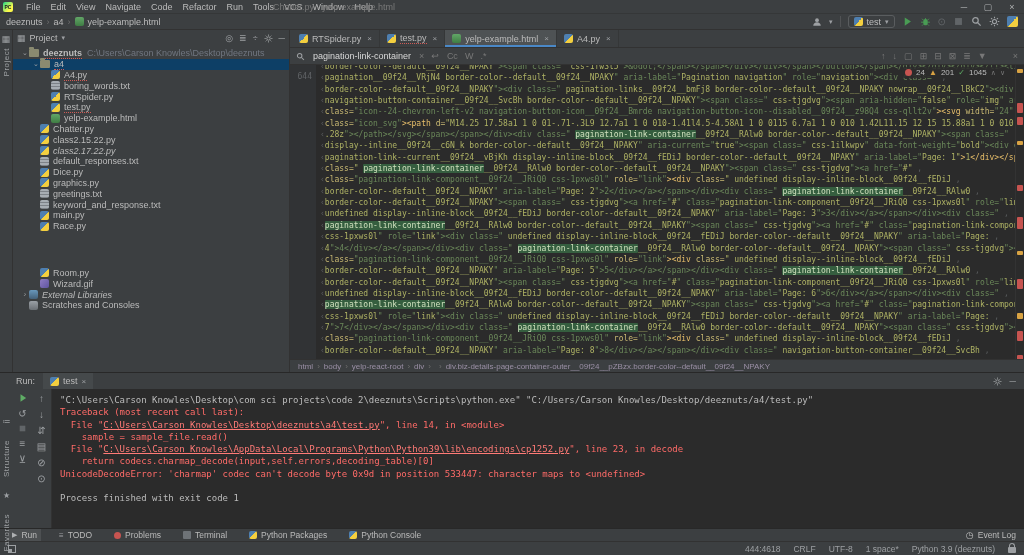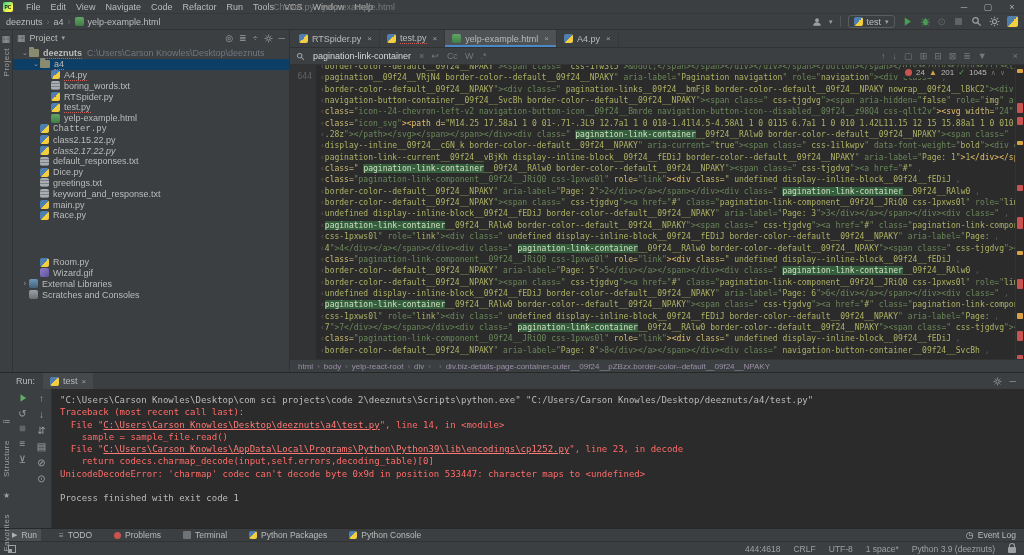--- a/index.html
+++ b/index.html
@@ -269,21 +269,21 @@
           <div class="trow" style="padding-left: 30px;">
             <span class="chev"></span>
             <span class="fi fi-py"></span>
             <span class="lbl err-name">test.py</span>
           </div>
           <div class="trow" style="padding-left: 30px;">
             <span class="chev"></span>
             <span class="fi fi-html"></span>
             <span class="lbl">yelp-example.html</span>
           </div>
-          <div class="trow" style="padding-left: 19px; font-family: Liberation Mono, monospace;">
+          <div class="trow" style="padding-left: 19px;">
             <span class="chev"></span>
             <span class="fi fi-py"></span>
             <span class="lbl">Chatter.py</span>
           </div>
           <div class="trow" style="padding-left: 19px;">
             <span class="chev"></span>
             <span class="fi fi-py"></span>
             <span class="lbl">class2.15.22.py</span>
           </div>
           <div class="trow" style="padding-left: 19px; font-style: italic;">
@@ -296,20 +296,25 @@
             <span class="fi fi-txt"></span>
             <span class="lbl">default_responses.txt</span>
           </div>
           <div class="trow" style="padding-left: 19px;">
             <span class="chev"></span>
             <span class="fi fi-py"></span>
             <span class="lbl">Dice.py</span>
           </div>
           <div class="trow" style="padding-left: 19px;">
             <span class="chev"></span>
+            <span class="fi fi-py"></span>
+            <span class="lbl">graphics.py</span>
+          </div>
+          <div class="trow" style="padding-left: 19px;">
+            <span class="chev"></span>
             <span class="fi fi-txt"></span>
             <span class="lbl">greetings.txt</span>
           </div>
           <div class="trow" style="padding-left: 19px;">
             <span class="chev"></span>
             <span class="fi fi-txt"></span>
             <span class="lbl">keyword_and_response.txt</span>
           </div>
           <div class="trow" style="padding-left: 19px;">
             <span class="chev"></span>
@@ -324,21 +329,21 @@
           <div class="trow" style="padding-left: 19px; margin-top: 36px;">
             <span class="chev"></span>
             <span class="fi fi-py"></span>
             <span class="lbl">Room.py</span>
           </div>
           <div class="trow" style="padding-left: 19px;">
             <span class="chev"></span>
             <span class="fi fi-gif"></span>
             <span class="lbl">Wizard.gif</span>
           </div>
-          <div class="trow" style="padding-left: 8px;">
+          <div class="trow" style="padding-left: 8px; font-style: italic;">
             <span class="chev">›</span>
             <span class="fi fi-lib"></span>
             <span class="lbl">External Libraries</span>
           </div>
           <div class="trow" style="padding-left: 8px;">
             <span class="chev"></span>
             <span class="fi fi-scratch"></span>
             <span class="lbl">Scratches and Consoles</span>
           </div>
         </div>

